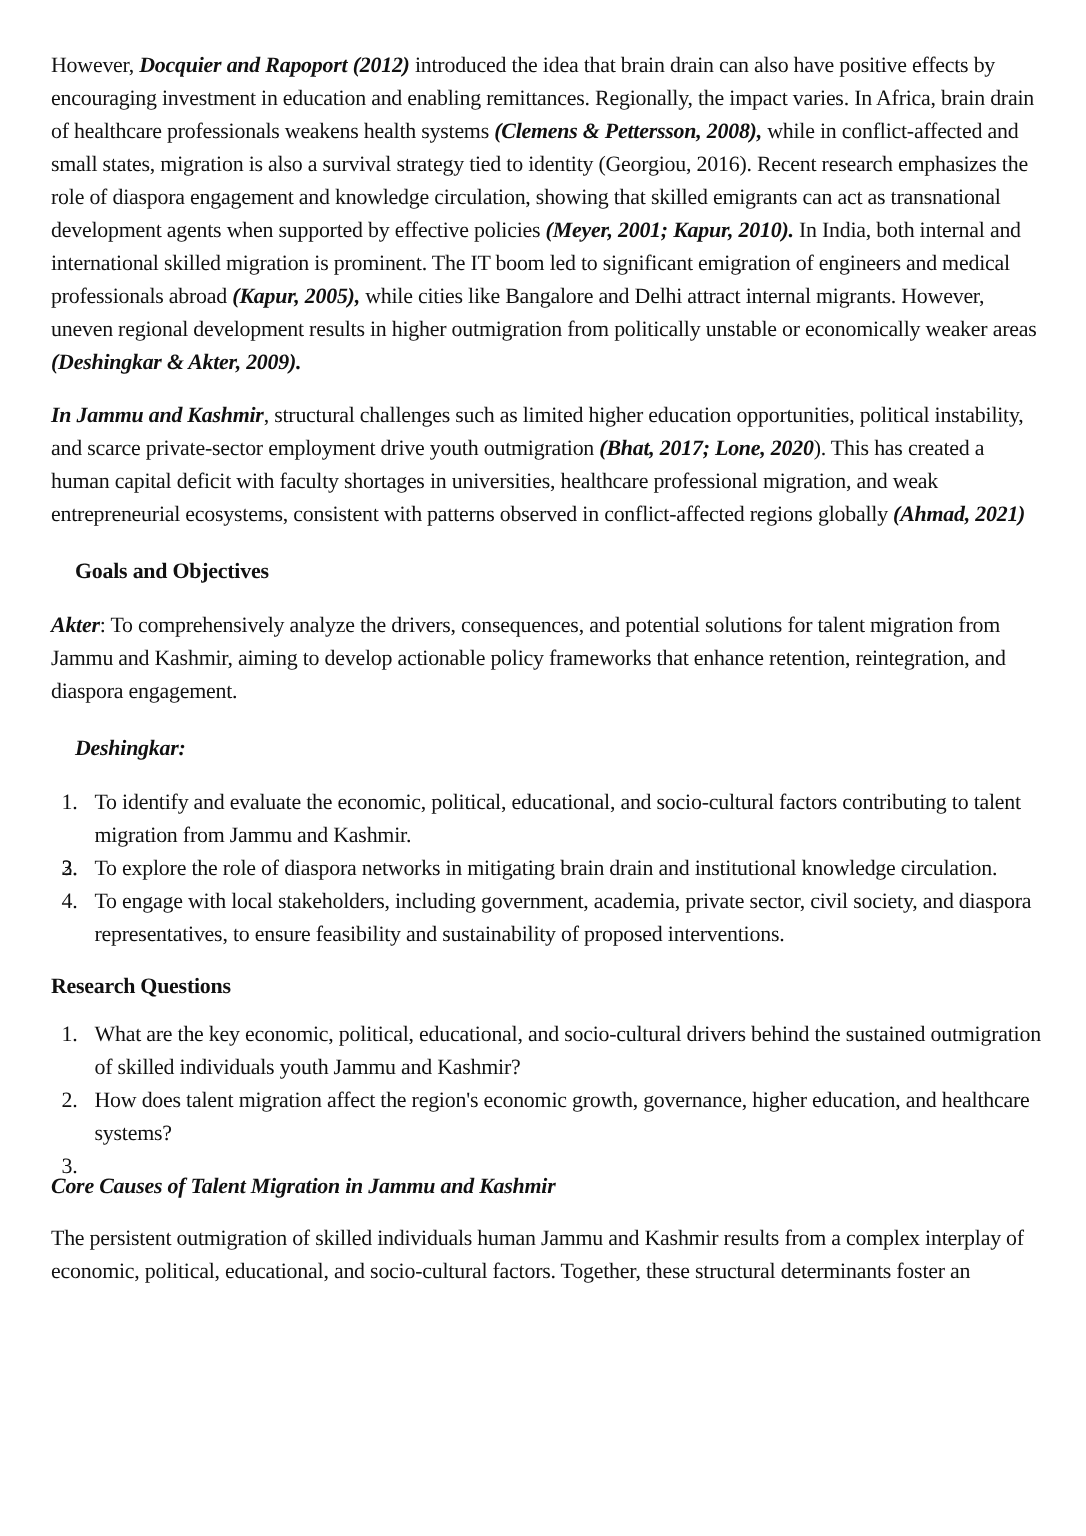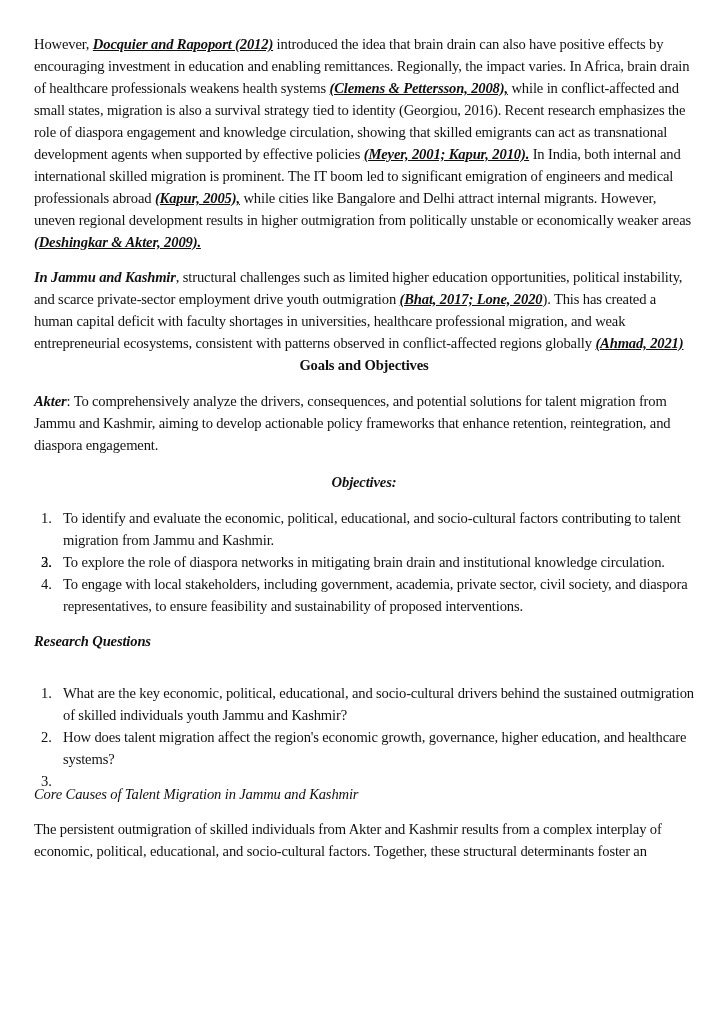--- a/index.html
+++ b/index.html
@@ -21,35 +21,33 @@
       left: 34px;
       top: 33px;
       width: 660px;
       line-height: 22px;
       letter-spacing: -0.15px;
     }
     p {
       margin: 0;
     }
     .para-1 { margin-bottom: 13px; }
-    .para-2 { }
+    .para-2 { margin-bottom: 16px; }
     .heading {
       font-weight: bold;
-      margin: 0;
-      text-align: center;
+      margin: 16px;
     }
     .heading-goals { margin-bottom: 14px; }
     .para-goal { margin-bottom: 15px; }
     .heading-objectives { margin-bottom: 14px; font-style: italic; }
-    .heading-rq { font-weight: bold; font-style: italic; margin-top: 13px; margin-bottom: 30px; }
-    .heading-core { font-weight: normal; font-style: italic; margin-top: 13px; margin-bottom: 13px; }
+    .heading-rq { font-weight: bold; margin-top: 13px; margin-bottom: 10px; }
+    .heading-core { font-weight: bold; font-style: italic; margin-top: 13px; margin-bottom: 13px; }
     b.cite, .cite {
       font-weight: bold;
       font-style: italic;
-      text-decoration: underline;
     }
     .em-bold-italic {
       font-weight: bold;
       font-style: italic;
     }
     ol {
       margin: 0;
       padding: 0;
       list-style: none;
     }
@@ -69,34 +67,34 @@
 <div class="page">
 
   <p class="para-1"><span>However, </span><span class="cite">Docquier and Rapoport (2012)</span><span> introduced the idea that brain drain can also have positive effects by encouraging investment in education and enabling remittances. Regionally, the impact varies. In Africa, brain drain of healthcare professionals weakens health systems </span><span class="cite">(Clemens &amp; Pettersson, 2008),</span><span> while in conflict-affected and small states, migration is also a survival strategy tied to identity (Georgiou, 2016). Recent research emphasizes the role of diaspora engagement and knowledge circulation, showing that skilled emigrants can act as transnational development agents when supported by effective policies </span><span class="cite">(Meyer, 2001; Kapur, 2010).</span><span> In India, both internal and international skilled migration is prominent. The IT boom led to significant emigration of engineers and medical professionals abroad </span><span class="cite">(Kapur, 2005),</span><span> while cities like Bangalore and Delhi attract internal migrants. However, uneven regional development results in higher outmigration from politically unstable or economically weaker areas </span><span class="cite">(Deshingkar &amp; Akter, 2009).</span></p>
 
   <p class="para-2"><span class="em-bold-italic">In Jammu and Kashmir</span><span>, structural challenges such as limited higher education opportunities, political instability, and scarce private-sector employment drive youth outmigration </span><span class="cite">(Bhat, 2017; Lone, 2020</span><span>). This has created a human capital deficit with faculty shortages in universities, healthcare professional migration, and weak entrepreneurial ecosystems, consistent with patterns observed in conflict-affected regions globally </span><span class="cite">(Ahmad, 2021)</span></p>
 
   <p class="heading heading-goals">Goals and Objectives</p>
 
   <p class="para-goal"><span class="em-bold-italic">Akter</span><span>: To comprehensively analyze the drivers, consequences, and potential solutions for talent migration from Jammu and Kashmir, aiming to develop actionable policy frameworks that enhance retention, reintegration, and diaspora engagement.</span></p>
 
-  <p class="heading heading-objectives">Objectives:</p>
+  <p class="heading heading-objectives">Deshingkar:</p>
 
   <ol>
     <li><span class="num">1.</span><span>To identify and evaluate the economic, political, educational, and socio-cultural factors contributing to talent migration from Jammu and Kashmir.</span></li>
     <li><span class="num">2.</span></li>
     <li><span class="num">3.</span><span>To explore the role of diaspora networks in mitigating brain drain and institutional knowledge circulation.</span></li>
     <li><span class="num">4.</span><span>To engage with local stakeholders, including government, academia, private sector, civil society, and diaspora representatives, to ensure feasibility and sustainability of proposed interventions.</span></li>
   </ol>
 
   <p class="heading-rq">Research Questions</p>
 
   <ol>
     <li><span class="num">1.</span><span>What are the key economic, political, educational, and socio-cultural drivers behind the sustained outmigration of skilled individuals youth Jammu and Kashmir?</span></li>
     <li><span class="num">2.</span><span>How does talent migration affect the region's economic growth, governance, higher education, and healthcare systems?</span></li>
     <li><span class="num">3.</span></li>
   </ol>
 
   <p class="heading-core">Core Causes of Talent Migration in Jammu and Kashmir</p>
 
-  <p>The persistent outmigration of skilled individuals from Akter and Kashmir results from a complex interplay of economic, political, educational, and socio-cultural factors. Together, these structural determinants foster an</p>
+  <p>The persistent outmigration of skilled individuals human Jammu and Kashmir results from a complex interplay of economic, political, educational, and socio-cultural factors. Together, these structural determinants foster an</p>
 
 </div>
 
 </body></html>

